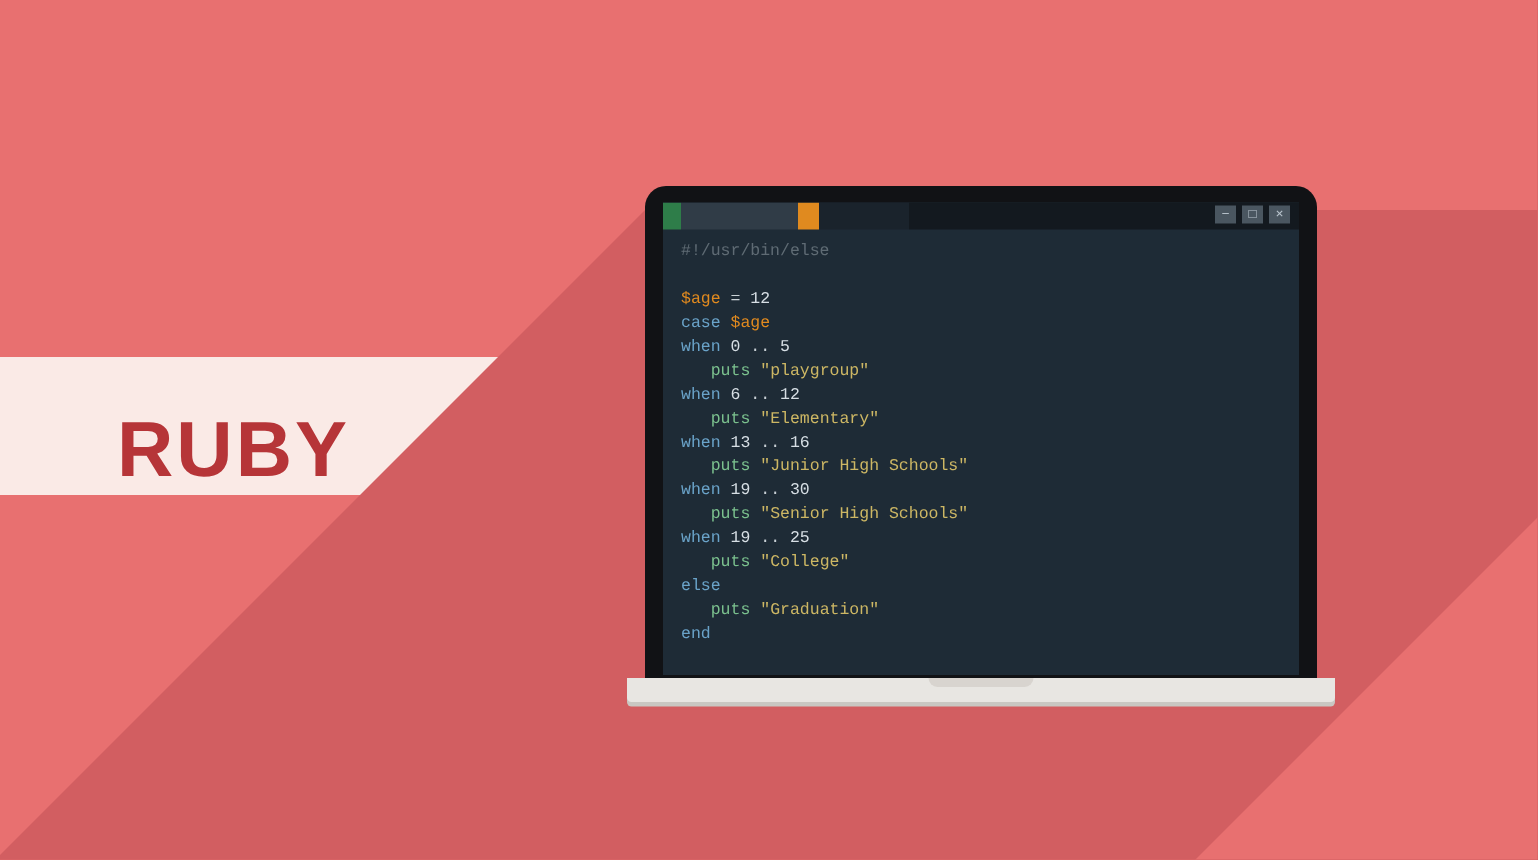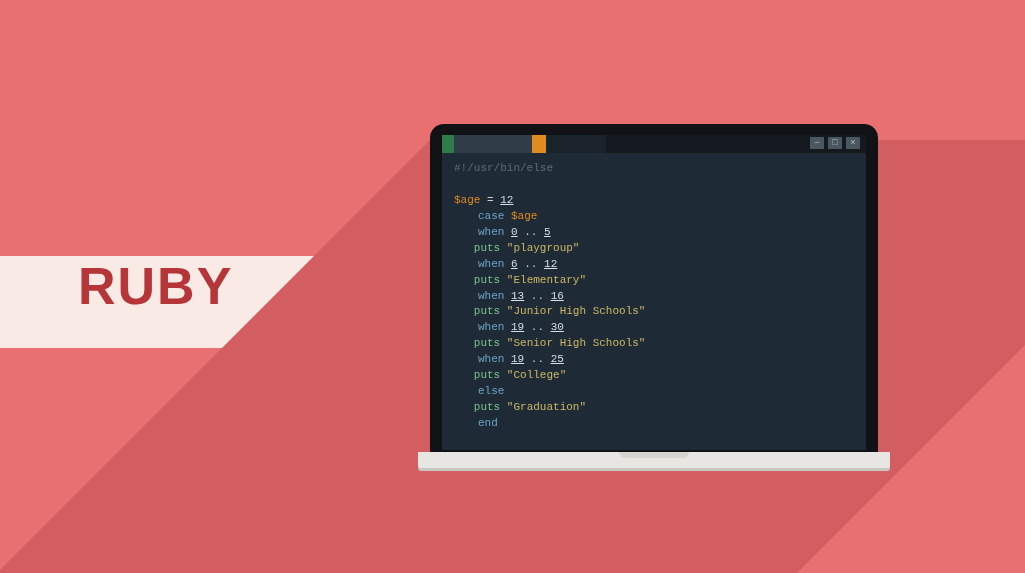--- a/index.html
+++ b/index.html
@@ -7,26 +7,26 @@
     width: 1025px;
     height: 573px;
     background: #e87070;
     position: relative;
     overflow: hidden;
     font-family: Arial, Helvetica, sans-serif;
   }
   .banner {
     position: absolute;
     left: 0;
-    top: 256px;
+    top: 238px;
     width: 392px;
     height: 92px;
     background: #faeae6;
     display: flex;
-    align-items: flex-start;
+    align-items: flex-end;
   }
   .banner-title {
     font-size: 52px;
     font-weight: 800;
     color: #b63538;
     letter-spacing: 2px;
     margin-left: 78px;
     white-space: nowrap;
   }
   .stripes-left {
@@ -106,22 +106,22 @@
   }
   .code {
     padding: 8px 12px 0 12px;
     line-height: 1.45;
     font-size: 11px;
     white-space: pre;
   }
   .c-comment { color: #5f6b74; }
   .c-var     { color: #e18a1f; }
   .c-op      { color: #c9d1d6; }
-  .c-num     { color: #d7dfe5; text-decoration: underline; }
-  .c-key     { color: #6aa3c9; margin-left: 24px; }
+  .c-num     { color: #d7dfe5; }
+  .c-key     { color: #6aa3c9; }
   .c-func    { color: #7bc18e; }
   .c-str     { color: #cdb764; }
   .base {
     width: 472px;
     height: 16px;
     background: #e8e6e2;
     margin-left: -12px;
     border-radius: 0 0 3px 3px;
     box-shadow: 0 3px 0 #c9c7c2;
     position: relative;

